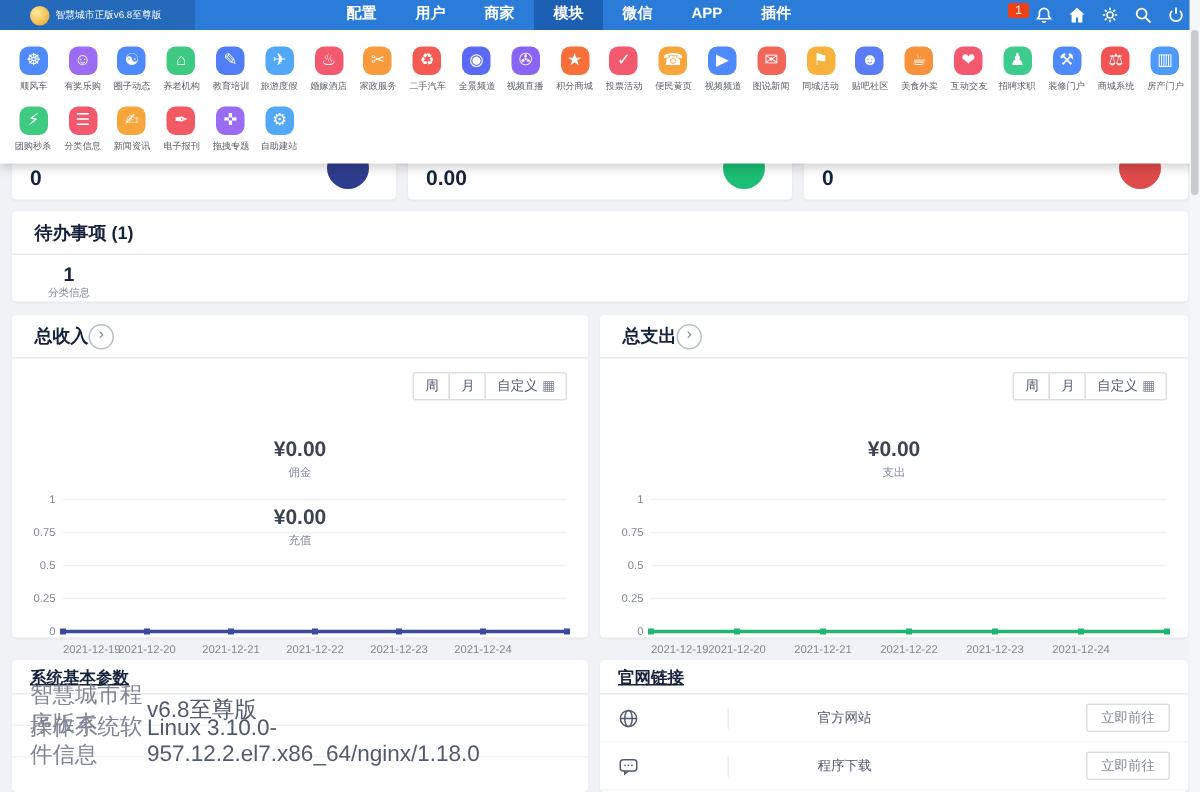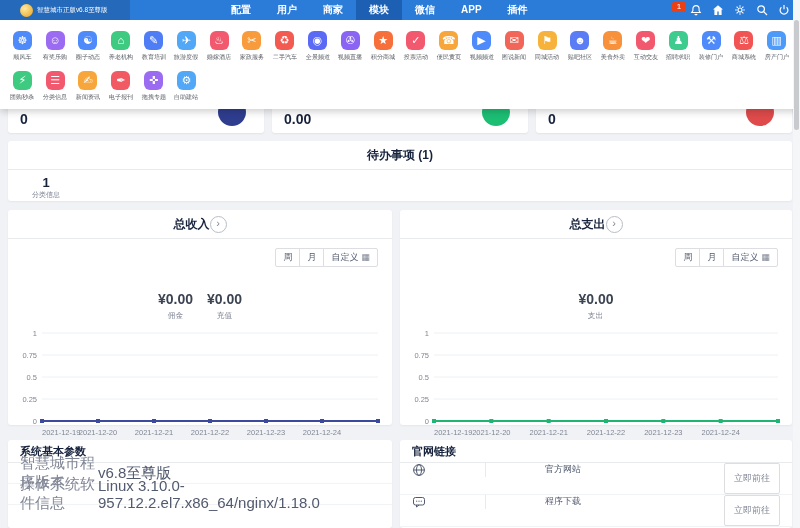--- a/index.html
+++ b/index.html
@@ -28,53 +28,53 @@
   .menu-item{width:32.8px;display:flex;flex-direction:column;align-items:center;cursor:pointer;}
   .menu-icon{width:19px;height:19px;border-radius:6px;color:#fff;font-size:11px;line-height:19px;text-align:center;}
   .menu-label{font-size:9px;color:#5c6066;white-space:nowrap;transform:scale(.68);transform-origin:center top;margin-top:3px;height:9px;}
   
   .stats-row{position:absolute;top:95px;left:8px;width:784px;display:flex;gap:8px;z-index:1;}
   .stat-card{flex:1;height:38px;background:#fff;border-radius:3px;position:relative;padding:15px 12px 0;box-sizing:border-box;box-shadow:0 1px 2px rgba(0,0,0,.06);}
   .stat-value{font-size:14px;font-weight:bold;color:#17233d;}
   .stat-circle{position:absolute;right:18px;top:3px;width:28px;height:28px;border-radius:50%;}
   
   .card{position:absolute;background:#fff;border-radius:3px;box-shadow:0 1px 2px rgba(0,0,0,.05);box-sizing:border-box;}
-  .card-header{height:28px;border-bottom:1px solid #e8eaec;display:flex;align-items:center;justify-content:center;padding:0 15px;}
+  .card-header{height:28px;border-bottom:1px solid #e8eaec;display:flex;align-items:center;justify-content:flex-start;padding:0 15px;}
   .card-title{font-size:12px;font-weight:bold;color:#17233d;}
   .chevron-circle{width:15px;height:15px;border:1px solid #b8bec8;border-radius:50%;color:#808695;font-size:11px;line-height:13px;text-align:center;cursor:pointer;}
   
   .todo-card{top:141px;left:8px;width:784px;height:60px;}
   .todo-body{padding:5px 0 0 16px;}
   .todo-item{width:44px;text-align:center;cursor:pointer;}
   .todo-count{font-size:13px;font-weight:bold;color:#17233d;}
   .todo-label{font-size:9px;color:#808695;transform:scale(.78);transform-origin:center top;white-space:nowrap;}
   
   .chart-card{top:210px;height:215px;}
   #income-card{left:8px;width:384px;}
   #expense-card{left:400px;width:392px;}
   .chart-body{position:relative;height:186px;}
   .period-group{position:absolute;top:9px;right:14px;display:flex;}
   .period-btn{border:1px solid #dcdee2;background:#fff;font-size:9px;color:#515a6e;padding:2px 7px;margin-left:-1px;cursor:pointer;white-space:nowrap;}
   .period-btn:first-child{border-radius:2px 0 0 2px;}
   .period-btn:last-child{border-radius:0 2px 2px 0;}
   .cal{margin-left:3px;color:#808695;}
-  .values-row{position:absolute;top:52px;left:0;right:0;display:flex;justify-content:center;gap:14px;text-align:center;}
+  .values-row{position:absolute;top:52px;left:0;right:0;display:flex;justify-content:center;gap:14px;text-align:center;flex-direction:column;}
   .value-amount{font-size:14px;color:#3c4452;font-weight:600;}
   .value-label{font-size:9px;color:#808695;margin-top:2px;transform:scale(.85);}
   .chart-svg{position:absolute;left:8px;top:84px;}
   
   .bottom-card{top:440px;height:88px;overflow:hidden;}
   #params-card{left:8px;width:384px;}
   #links-card{left:400px;width:392px;}
   .bch{height:22px;display:flex;align-items:center;padding:0 12px;border-bottom:1px solid #e8eaec;}
-  .bch .card-title{font-size:11px;}
+  .bch .card-title{font-size:11px;text-decoration:underline;}
   .param-row{display:flex;align-items:center;height:20px;border-bottom:1px solid #f2f3f5;font-size:15px;}
   .param-label{width:78px;padding-left:12px;color:#808695;flex:0 0 auto;}
   .param-value{color:#515a6e;}
-  .link-row{display:flex;height:31px;border-bottom:1px solid #f2f3f5;padding:0 12px;gap:48px;}
+  .link-row{display:flex;align-items:center;height:31px;border-bottom:1px solid #f2f3f5;padding:0 12px;gap:48px;}
   .vdiv{width:1px;height:14px;background:#e8eaec;margin:0 11px;}
   .link-label{font-size:9px;color:#515a6e;}
   .link-btn{margin-left:auto;border:1px solid #dcdee2;background:#fff;font-size:9px;color:#808695;padding:2px 9px;border-radius:2px;cursor:pointer;}
   .ln-icon{width:14px;height:14px;display:block;}
   
   .scrollbar{position:absolute;right:0;top:0;width:7px;height:528px;background:#f5f6f8;z-index:40;}
   .scroll-thumb{position:absolute;top:20px;left:1px;width:5px;height:110px;background:#c8cace;border-radius:3px;}
 </style>
 </head>
 <body>

